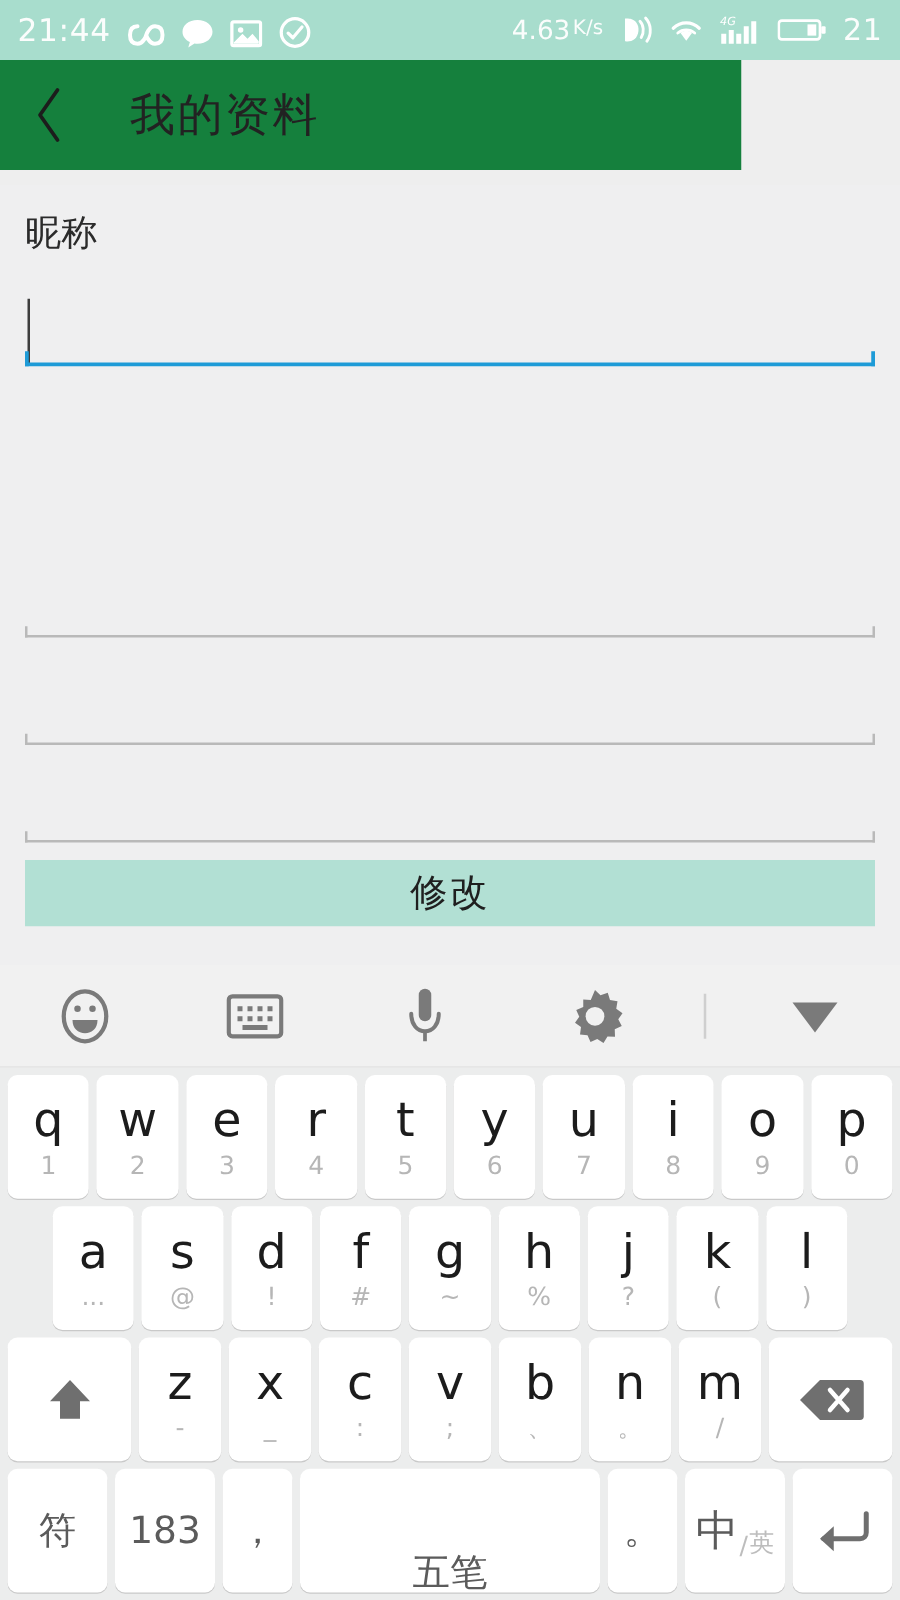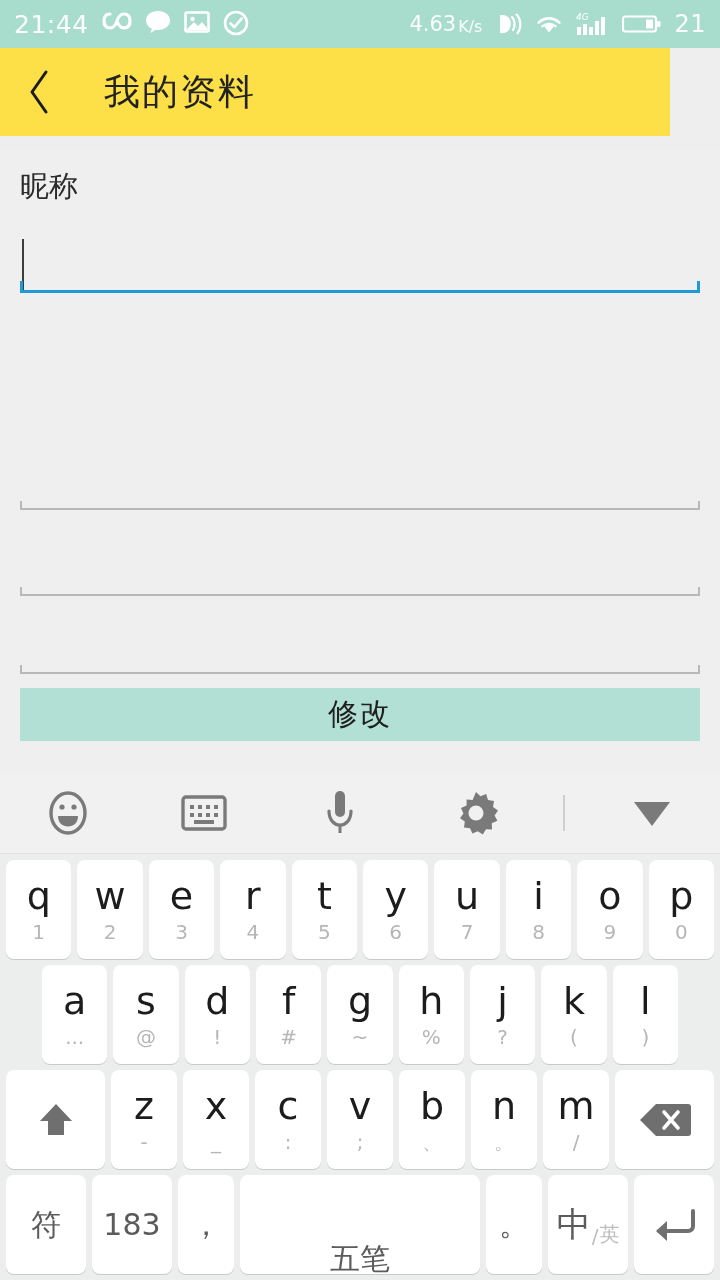--- a/index.html
+++ b/index.html
@@ -13,32 +13,32 @@
 
   
   .statusbar {
     position: absolute; top: 0; left: 0;
     width: 720px; height: 48px;
     background: #a8ddcd;
     display: flex; align-items: center;
     padding: 0 14px;
     color: #ffffff;
   }
-  .sb-left { display: flex; align-items: flex-start; gap: 13px; }
+  .sb-left { display: flex; align-items: flex-end; gap: 13px; }
   .sb-right { display: flex; align-items: center; gap: 12px; margin-left: auto; }
   .sb-time { font-size: 25px; letter-spacing: .5px; color:#fbfdfc; }
-  .sb-speed { font-size: 21px; color:#fbfdfc; display:flex; align-items:flex-end; gap:2px;}
+  .sb-speed { font-size: 21px; color:#fbfdfc; display:flex; align-items:flex-start; gap:2px;}
   .sb-speed .unit { font-size: 16px; }
   .ic { display: inline-block; line-height: 0; font-style: italic; }
 
   
   .appbar {
     position: absolute; top: 48px; left: 0;
-    width: 670px; height: 88px;
-    background: #fde047;
+    width: 593px; height: 88px;
+    background: #15803d;
     display: flex; align-items: center;
   }
   .back-btn {
     width: 80px; height: 88px;
     display: flex; align-items: center; justify-content: center;
   }
   .appbar-title {
     font-size: 36px; color: #222; letter-spacing: 2px;
     margin-left: 24px;
   }

